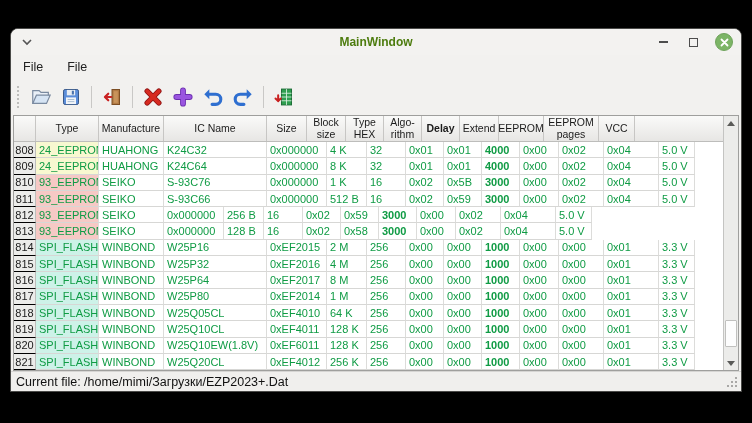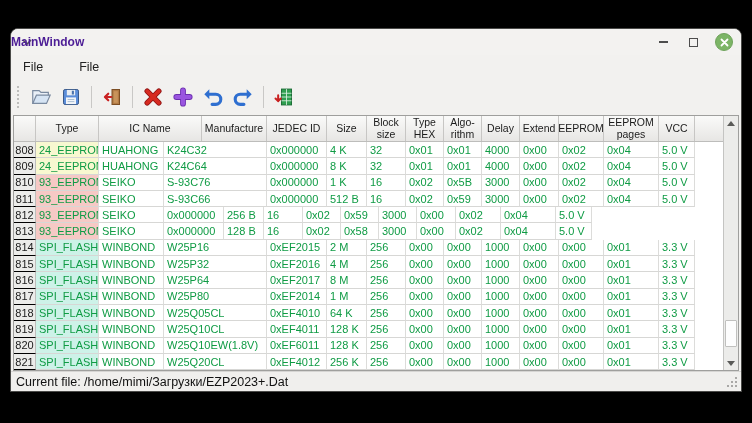--- a/index.html
+++ b/index.html
@@ -8,31 +8,31 @@
   .screen { position:relative; width:752px; height:423px; background:#000; }
 
   .window { position:absolute; left:10px; top:28px; width:732px; height:364px;
     background:#f2f1ef; border:1px solid #4a4a48; border-radius:8px 8px 0 0;
     display:flex; flex-direction:column; overflow:hidden; }
 
   
   .titlebar { height:26px; flex:0 0 26px; display:flex; align-items:center;
     padding:0 8px; background:#f3f2f0; position:relative; }
   .tb-chevron { width:16px; height:16px; display:flex; align-items:center; justify-content:center; }
-  .tb-title { position:absolute; left:0; right:0; font-size:12px;
-    font-weight:bold; color:#4c1d95; pointer-events:none; }
+  .tb-title { position:absolute; left:0; right:0; text-align:center; font-size:12px;
+    font-weight:bold; color:#4d7c0f; pointer-events:none; }
   .tb-controls { margin-left:auto; display:flex; align-items:center; gap:14px; z-index:2; }
   .wbtn { width:16px; height:16px; display:flex; align-items:center; justify-content:center; cursor:default; }
   .min-glyph { width:9px; height:2px; background:#4d4d4d; }
   .max-glyph { width:9px; height:9px; border:1.5px solid #4d4d4d; background:transparent; }
   .close-btn { width:18px; height:18px; border-radius:50%; display:flex; align-items:center;
     justify-content:center; border:1px solid #6fa35c; }
 
   
-  .menubar { height:24px; flex:0 0 24px; display:flex; align-items:center; gap:32px;
+  .menubar { height:24px; flex:0 0 24px; display:flex; align-items:center; gap:20px;
     padding:0 10px; background:#f2f1ef; font-size:12.5px; color:#222; }
   .menu-item { padding:2px 2px; }
 
   
   .toolbar { height:36px; flex:0 0 36px; display:flex; align-items:center; gap:4px;
     padding:0 4px; background:#f2f1ef; }
   .grip { width:5px; height:22px; border-left:2px dotted #bdbdbb; margin:0 2px; }
   .tbtn { width:26px; height:26px; display:flex; align-items:center; justify-content:center; }
   .tsep { width:1px; height:22px; background:#c9c8c6; margin:0 3px; }
 
@@ -47,21 +47,21 @@
     border-right:1px solid #c7c6c4; overflow:hidden; }
   .hfill { flex:1; border-right:none; }
   .trow { display:flex; height:16.3px; }
   .cell { font-size:11px; color:var(--green,#0f9b44); display:flex; align-items:center;
     padding-left:3px; border-right:1px solid #dcdcda; border-bottom:1px solid #d7d7d5;
     overflow:hidden; white-space:nowrap; }
   .rownum { color:#1a1a1a; background:#ececea; justify-content:center; padding-left:0;
     border-right:1px solid #bdbdbb; border-bottom:1px solid #000000; }
   .cfill { flex:1; border-right:none; border-bottom:none; }
   .c0{width:22px;} .c1{width:63px;} .c2{width:65px;} .c3{width:103px;} .c4{width:60px;}
-  .c5{width:40px;} .c6{width:39px;} .c7{width:38px;} .c8{width:38px;} .c9{width:38px;}
+  .c5{width:40px;} .c6{width:39px;} .c7{width:38px;} .c8{width:38px;} .c9{width:38px;font-weight:bold;}
   .c10{width:39px;} .c11{width:45px;} .c12{width:55px;} .c13{width:36px;}
 
   
   .vscroll { position:absolute; top:0; right:0; bottom:0; width:15px; background:#ececea;
     border-left:1px solid #c4c4c2; display:flex; flex-direction:column; }
   .sb-btn { height:14px; flex:0 0 14px; display:flex; align-items:center; justify-content:center; }
   .tri-up { width:0; height:0; border-left:4px solid transparent; border-right:4px solid transparent;
     border-bottom:5px solid #5a5a58; }
   .tri-down { width:0; height:0; border-left:4px solid transparent; border-right:4px solid transparent;
     border-top:5px solid #5a5a58; }
@@ -184,23 +184,22 @@
           <path d="M5 10 v7 M5 17 l-3.2 -3.2 M5 17 l3.2 -3.2" fill="none" stroke="#c92121" stroke-width="2.4" stroke-linecap="round"></path>
         </svg>
       </span>
     </div>
 
     <div class="tablewrap">
       <div class="tgrid">
         <div class="thead" id="thead">
             <div class="hcell c0"></div>
             <div class="hcell c1">Type</div>
+            <div class="hcell c2">Manufacture</div>
             <div class="hcell c3">IC Name</div>
-            <div class="hcell c2">Manufacture</div>
-            <div class="hcell c4">JEDEC ID</div>
             <div class="hcell c5">Size</div>
             <div class="hcell c6">Block
 size</div>
             <div class="hcell c7">Type
 HEX</div>
             <div class="hcell c8">Algo-
 rithm</div>
             <div class="hcell c9">Delay</div>
             <div class="hcell c10">Extend</div>
             <div class="hcell c11">EEPROM</div>

